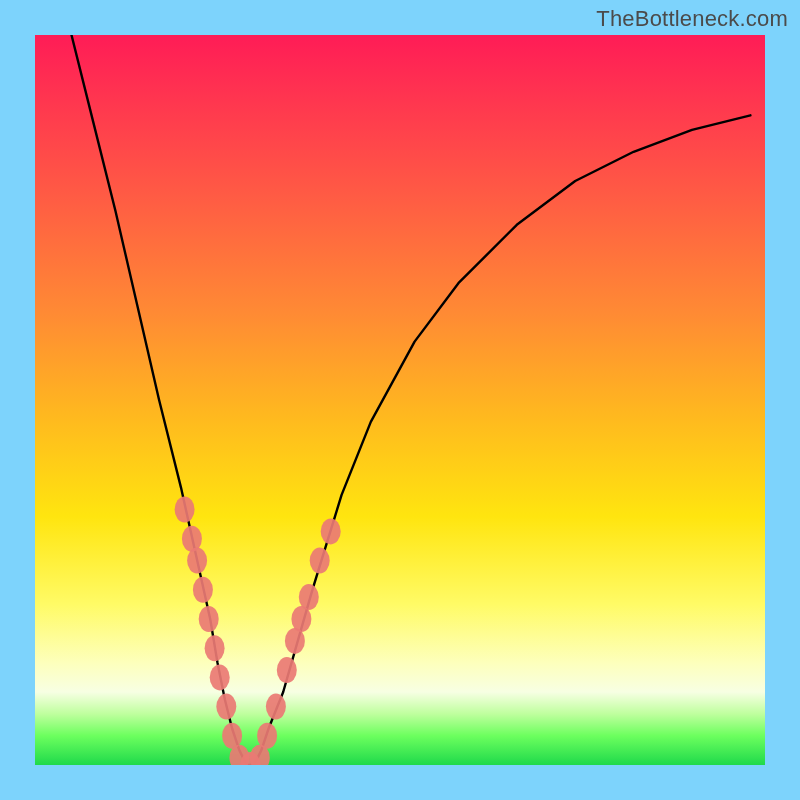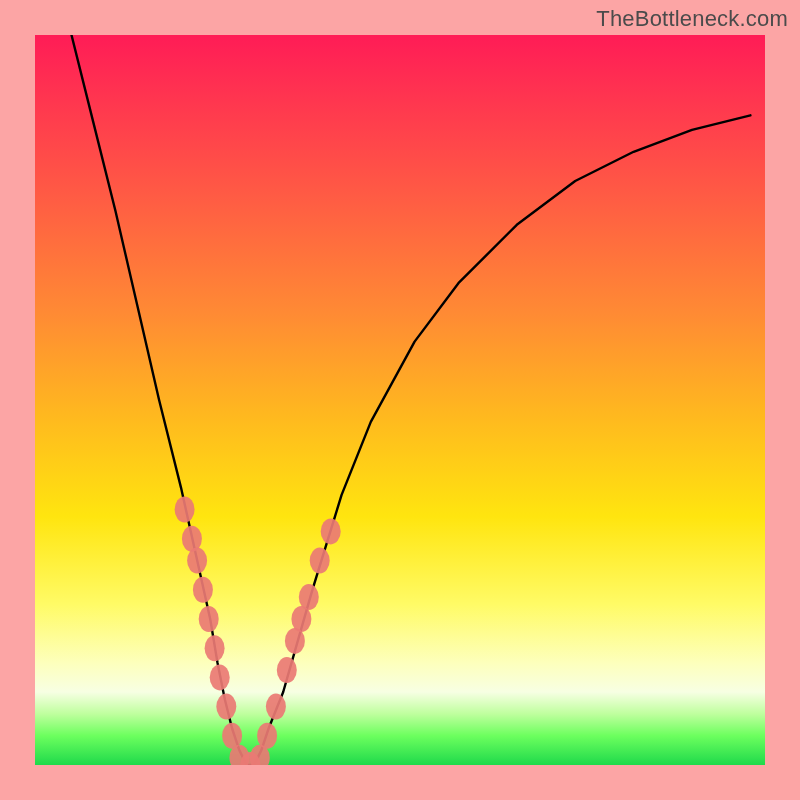--- a/index.html
+++ b/index.html
@@ -8,21 +8,21 @@
     width: 800px;
     height: 800px;
     overflow: hidden;
     background: #000;
     font-family: Arial, Helvetica, sans-serif;
   }
   .stage {
     position: relative;
     width: 800px;
     height: 800px;
-    background: #fca5a5;
+    background: #7dd3fc;
   }
   .plot-area {
     position: absolute;
     left: 35px;
     top: 35px;
     width: 730px;
     height: 730px;
     
     background: linear-gradient(
       to bottom,

